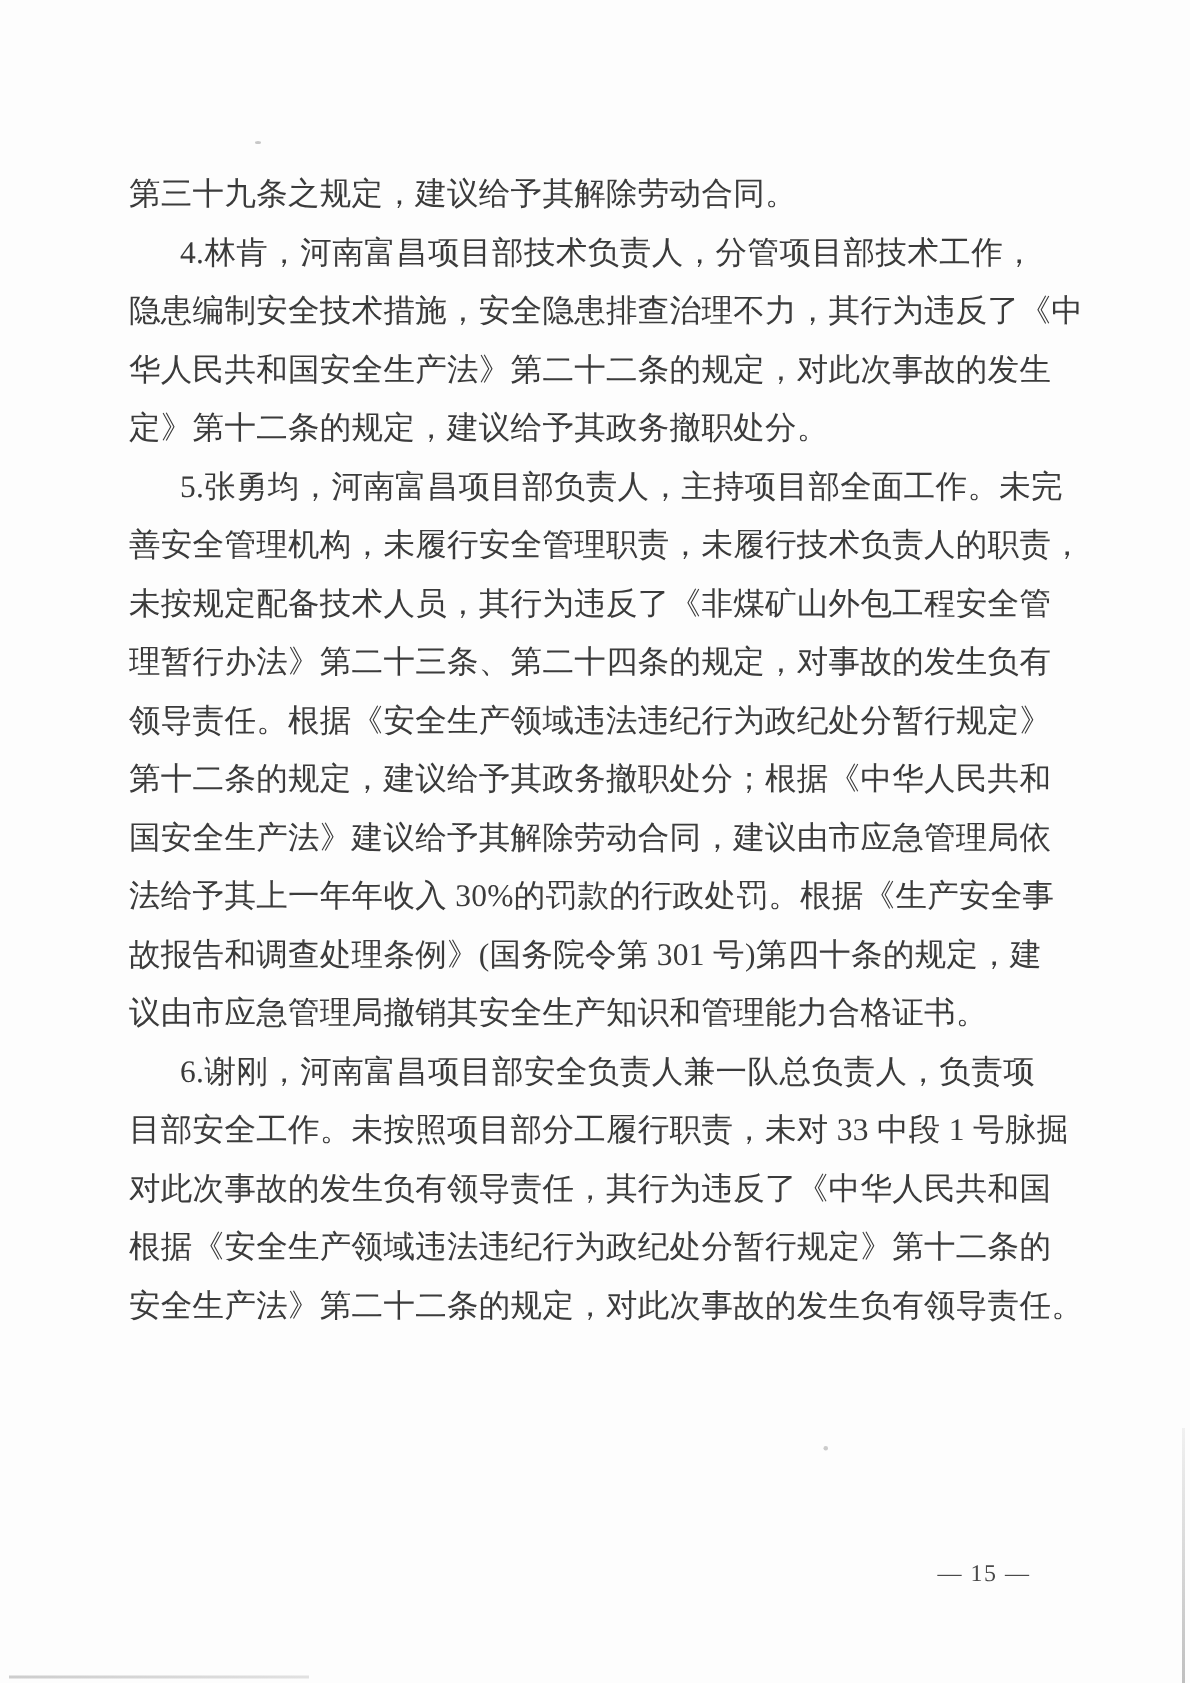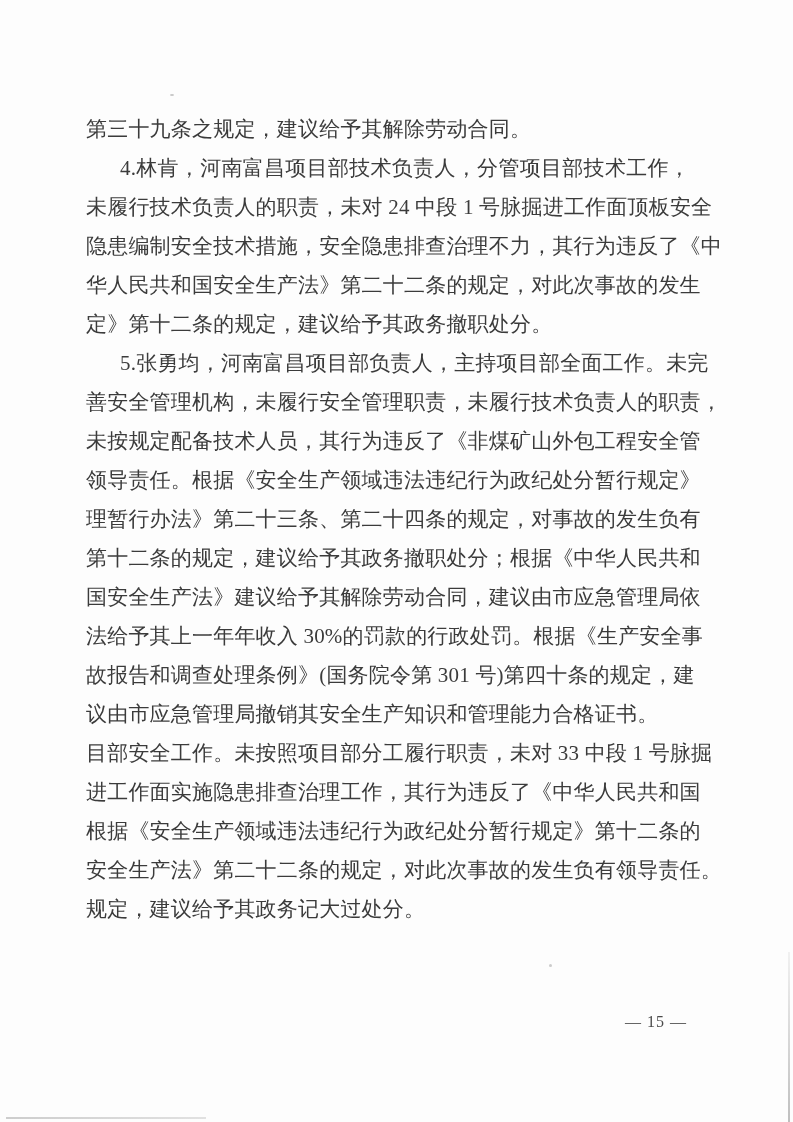--- a/index.html
+++ b/index.html
@@ -38,21 +38,21 @@
   }
   .line.end {
     text-align: left;
     text-align-last: left;
   }
   .line.indent {
     text-indent: 34px;
   }
   .pagenum {
     position: absolute;
-    top: 1012px;
+    top: 1040px;
     right: 106px;
     font-size: 16px;
     line-height: 20px;
     color: #4a4a4a;
     letter-spacing: 1px;
   }
   
   .speck-1 {
     position: absolute;
     left: 170px;
@@ -95,39 +95,38 @@
 <body>
 
 <div class="page">
 
   <div class="speck-1"></div>
   <div class="speck-2"></div>
 
   <div class="textblock">
     <div class="line end">第三十九条之规定，建议给予其解除劳动合同。</div>
     <div class="line indent">4.林肯，河南富昌项目部技术负责人，分管项目部技术工作，</div>
-    <div class="line">未履行技术负责人的职责，未对 24 中段 1 号脉掘进工作面顶板安全</div>
     <div class="line">隐患编制安全技术措施，安全隐患排查治理不力，其行为违反了《中</div>
     <div class="line">华人民共和国安全生产法》第二十二条的规定，对此次事故的发生</div>
     <div class="line end">定》第十二条的规定，建议给予其政务撤职处分。</div>
     <div class="line indent">5.张勇均，河南富昌项目部负责人，主持项目部全面工作。未完</div>
     <div class="line">善安全管理机构，未履行安全管理职责，未履行技术负责人的职责，</div>
     <div class="line">未按规定配备技术人员，其行为违反了《非煤矿山外包工程安全管</div>
+    <div class="line">理暂行办法》第二十三条、第二十四条的规定，对事故的发生负有</div>
     <div class="line">领导责任。根据《安全生产领域违法违纪行为政纪处分暂行规定》</div>
-    <div class="line">理暂行办法》第二十三条、第二十四条的规定，对事故的发生负有</div>
     <div class="line">第十二条的规定，建议给予其政务撤职处分；根据《中华人民共和</div>
     <div class="line">国安全生产法》建议给予其解除劳动合同，建议由市应急管理局依</div>
     <div class="line">法给予其上一年年收入 30%的罚款的行政处罚。根据《生产安全事</div>
     <div class="line">故报告和调查处理条例》(国务院令第 301 号)第四十条的规定，建</div>
     <div class="line end">议由市应急管理局撤销其安全生产知识和管理能力合格证书。</div>
+    <div class="line indent">6.谢刚，河南富昌项目部安全负责人兼一队总负责人，负责项</div>
     <div class="line">目部安全工作。未按照项目部分工履行职责，未对 33 中段 1 号脉掘</div>
-    <div class="line">进工作面实施隐患排查治理工作，其行为违反了《中华人民共和国</div>
+    <div class="line">对此次事故的发生负有领导责任，其行为违反了《中华人民共和国</div>
     <div class="line">根据《安全生产领域违法违纪行为政纪处分暂行规定》第十二条的</div>
     <div class="line">安全生产法》第二十二条的规定，对此次事故的发生负有领导责任。</div>
-    <div class="line end">规定，建议给予其政务记大过处分。</div>
   </div>
 
   <div class="pagenum">— 15 —</div>
 
   <div class="edge-vline"></div>
   <div class="bottom-hline"></div>
 
 </div>
 
 </body></html>

